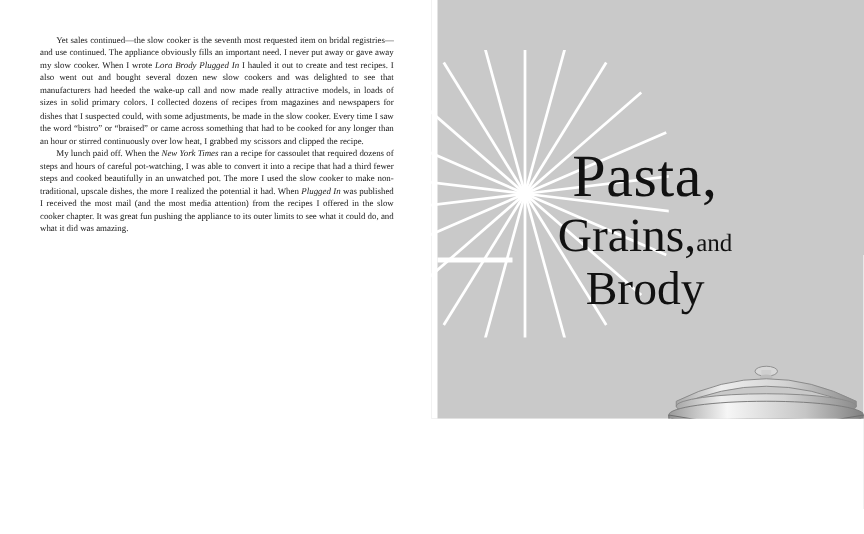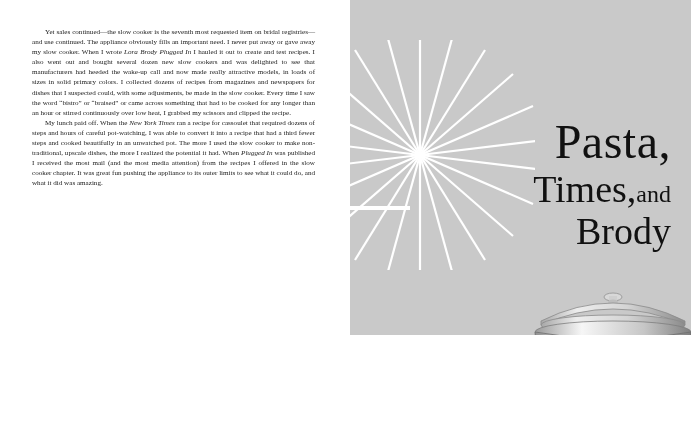--- a/index.html
+++ b/index.html
@@ -120,37 +120,37 @@
     width: 230px;
     height: 230px;
     pointer-events: none;
   }
 
   .chapter-title {
     position: absolute;
     right: 20px;
     top: 118px;
     width: 310px;
-    text-align: right;
+    text-align: center;
     color: #111111;
     font-family: "Liberation Serif", serif;
     line-height: 1;
   }
   .chapter-title .line1 {
     display: block;
     font-size: 48px;
     letter-spacing: 0.5px;
   }
   .chapter-title .line2 {
     display: block;
     font-size: 38px;
     margin-top: 4px;
   }
   .chapter-title .line2 .small {
-    font-size: 24px;
+    font-size: 20px;
   }
   .chapter-title .line3 {
     display: block;
     font-size: 38px;
     margin-top: 4px;
   }
 
   
   .cooker {
     position: absolute;
@@ -209,21 +209,21 @@
         <line x1="115" y1="115" x2="22" y2="34"></line>
         <line x1="115" y1="115" x2="50" y2="10"></line>
         <line x1="115" y1="115" x2="82" y2="-5"></line>
       </g>
     </svg>
 
     <div class="white-notch notch-b"></div>
 
     <div class="chapter-title">
       <span class="line1">Pasta,</span>
-      <span class="line2"><span>Times,</span><span class="small">and</span></span>
+      <span class="line2"><span>Grains,</span><span class="small">and</span></span>
       <span class="line3">Brody</span>
     </div>
 
     <svg class="cooker" viewBox="0 0 230 160">
       <defs>
         <linearGradient id="bodyGrad" x1="0" y1="0" x2="1" y2="0">
           <stop offset="0%" stop-color="#8f8f8f"></stop>
           <stop offset="18%" stop-color="#cfcfcf"></stop>
           <stop offset="45%" stop-color="#f2f2f2"></stop>
           <stop offset="75%" stop-color="#bdbdbd"></stop>

